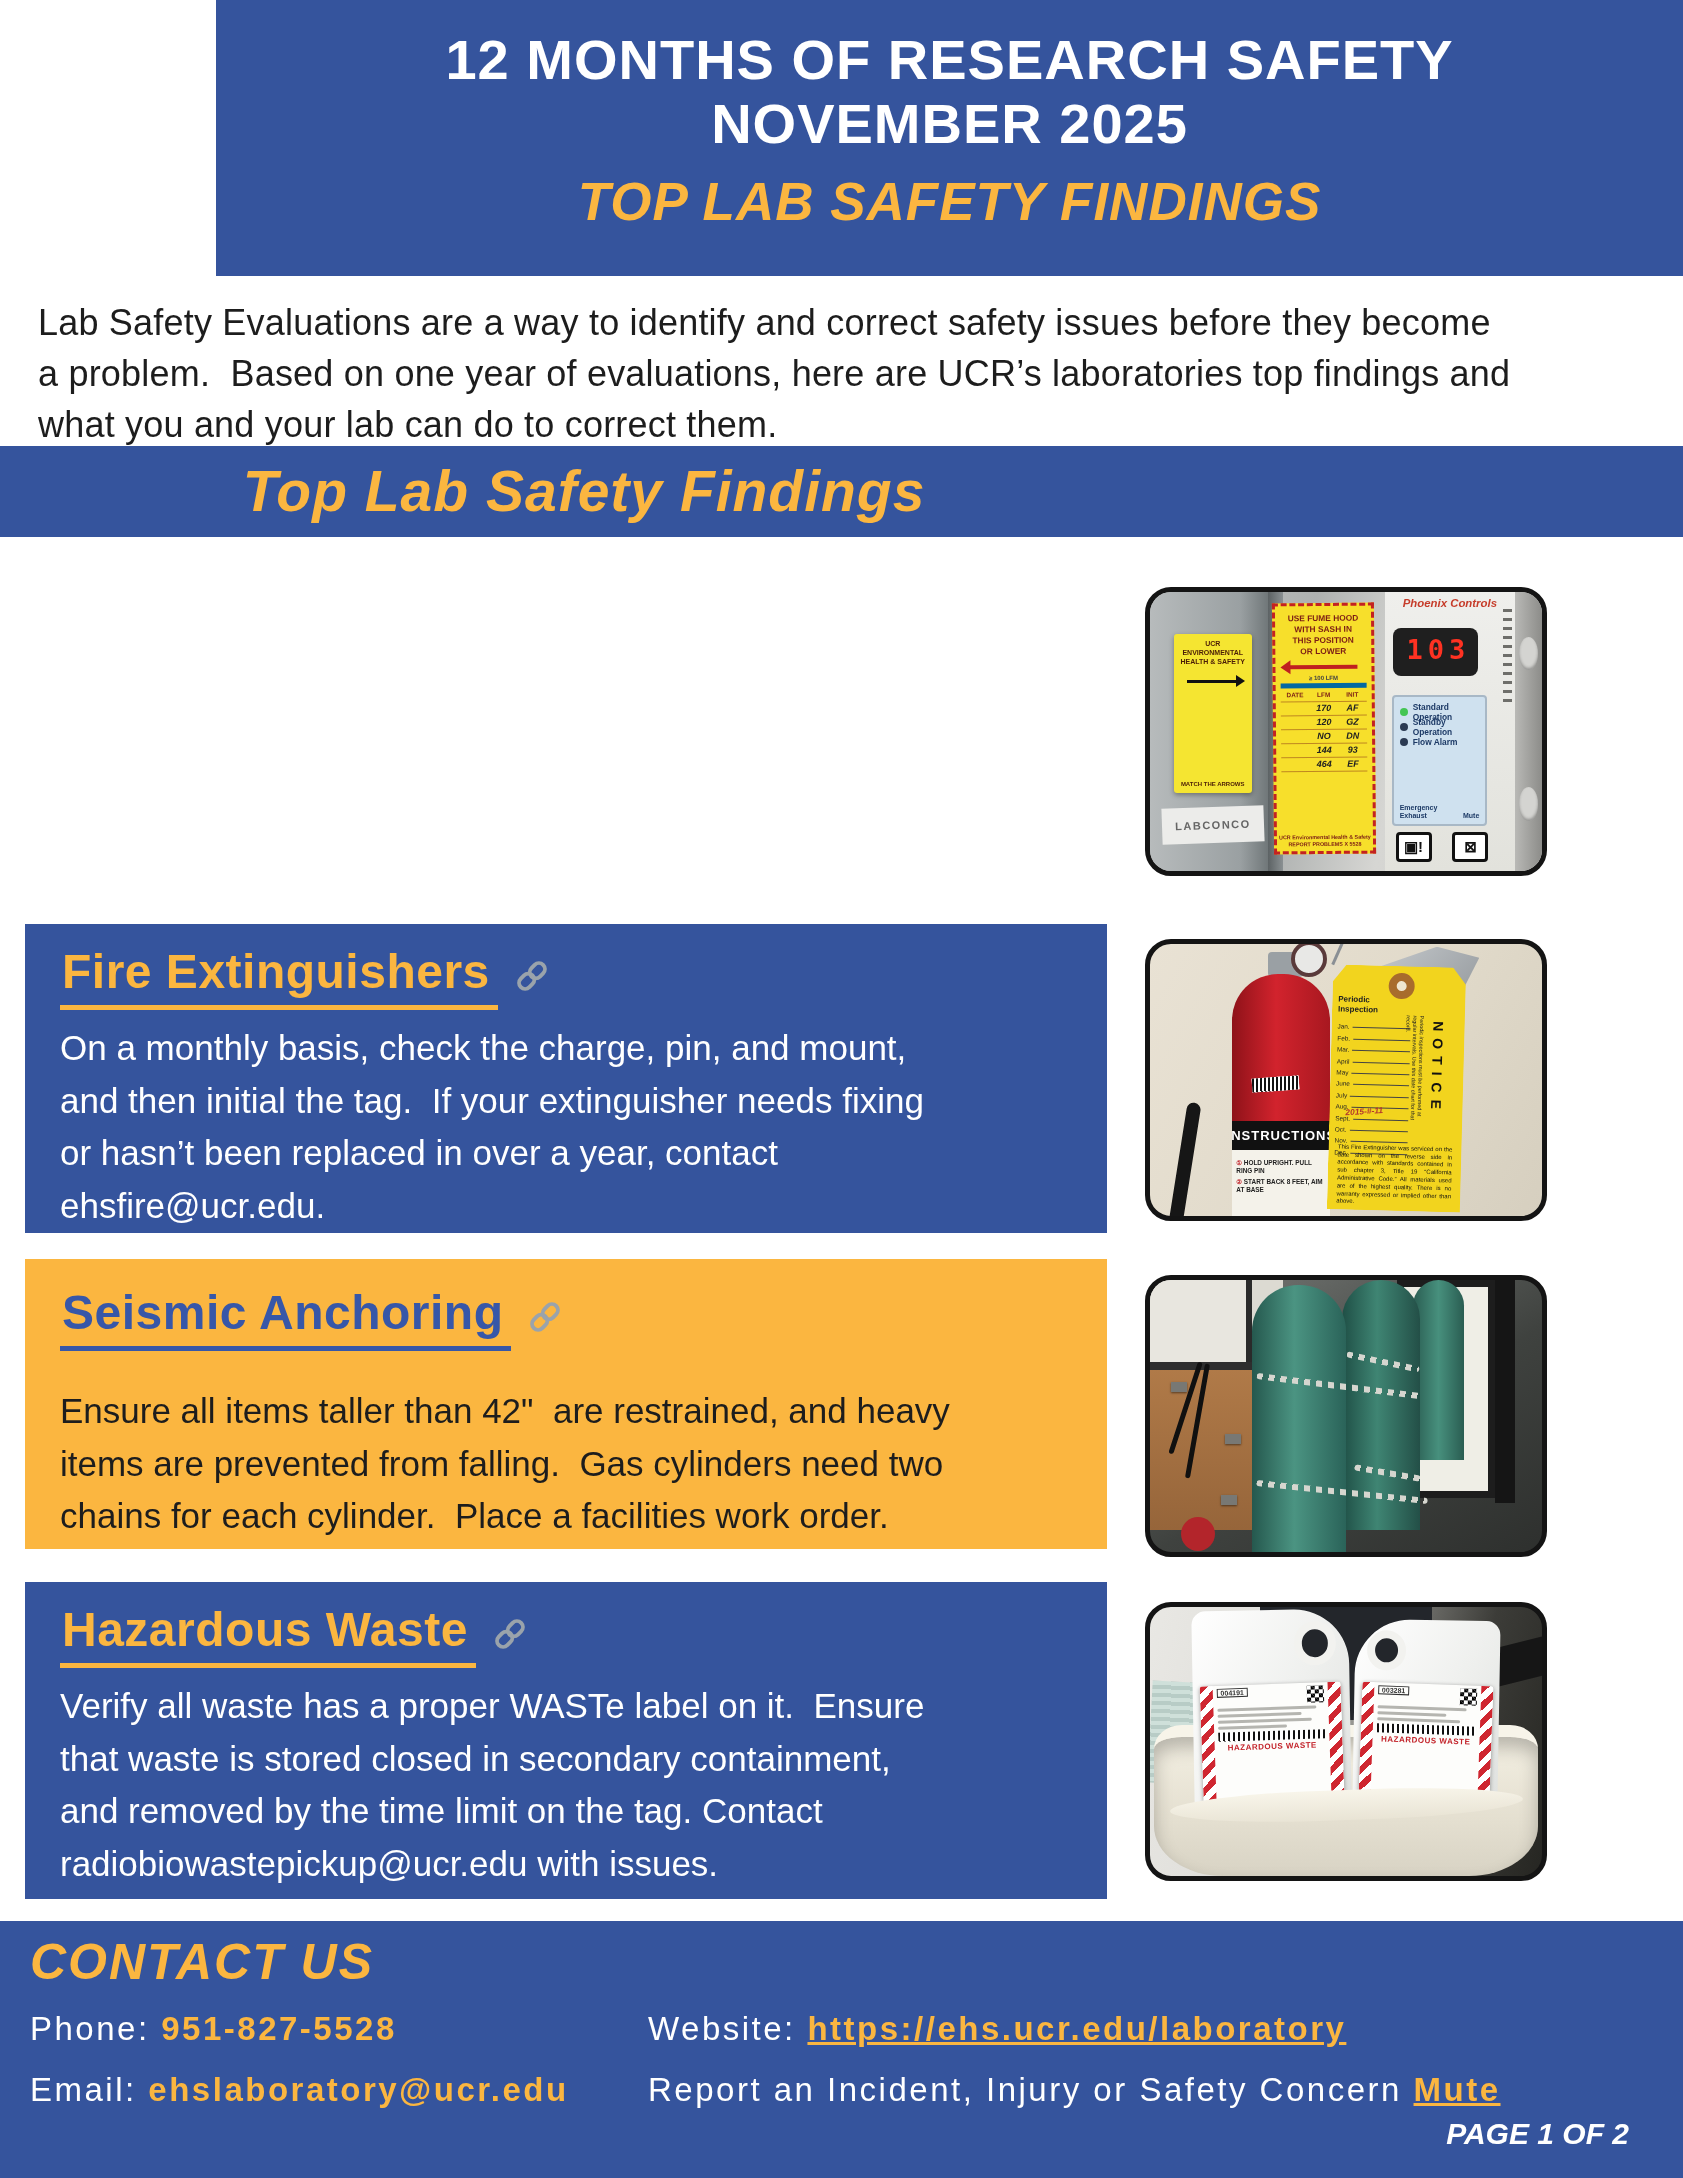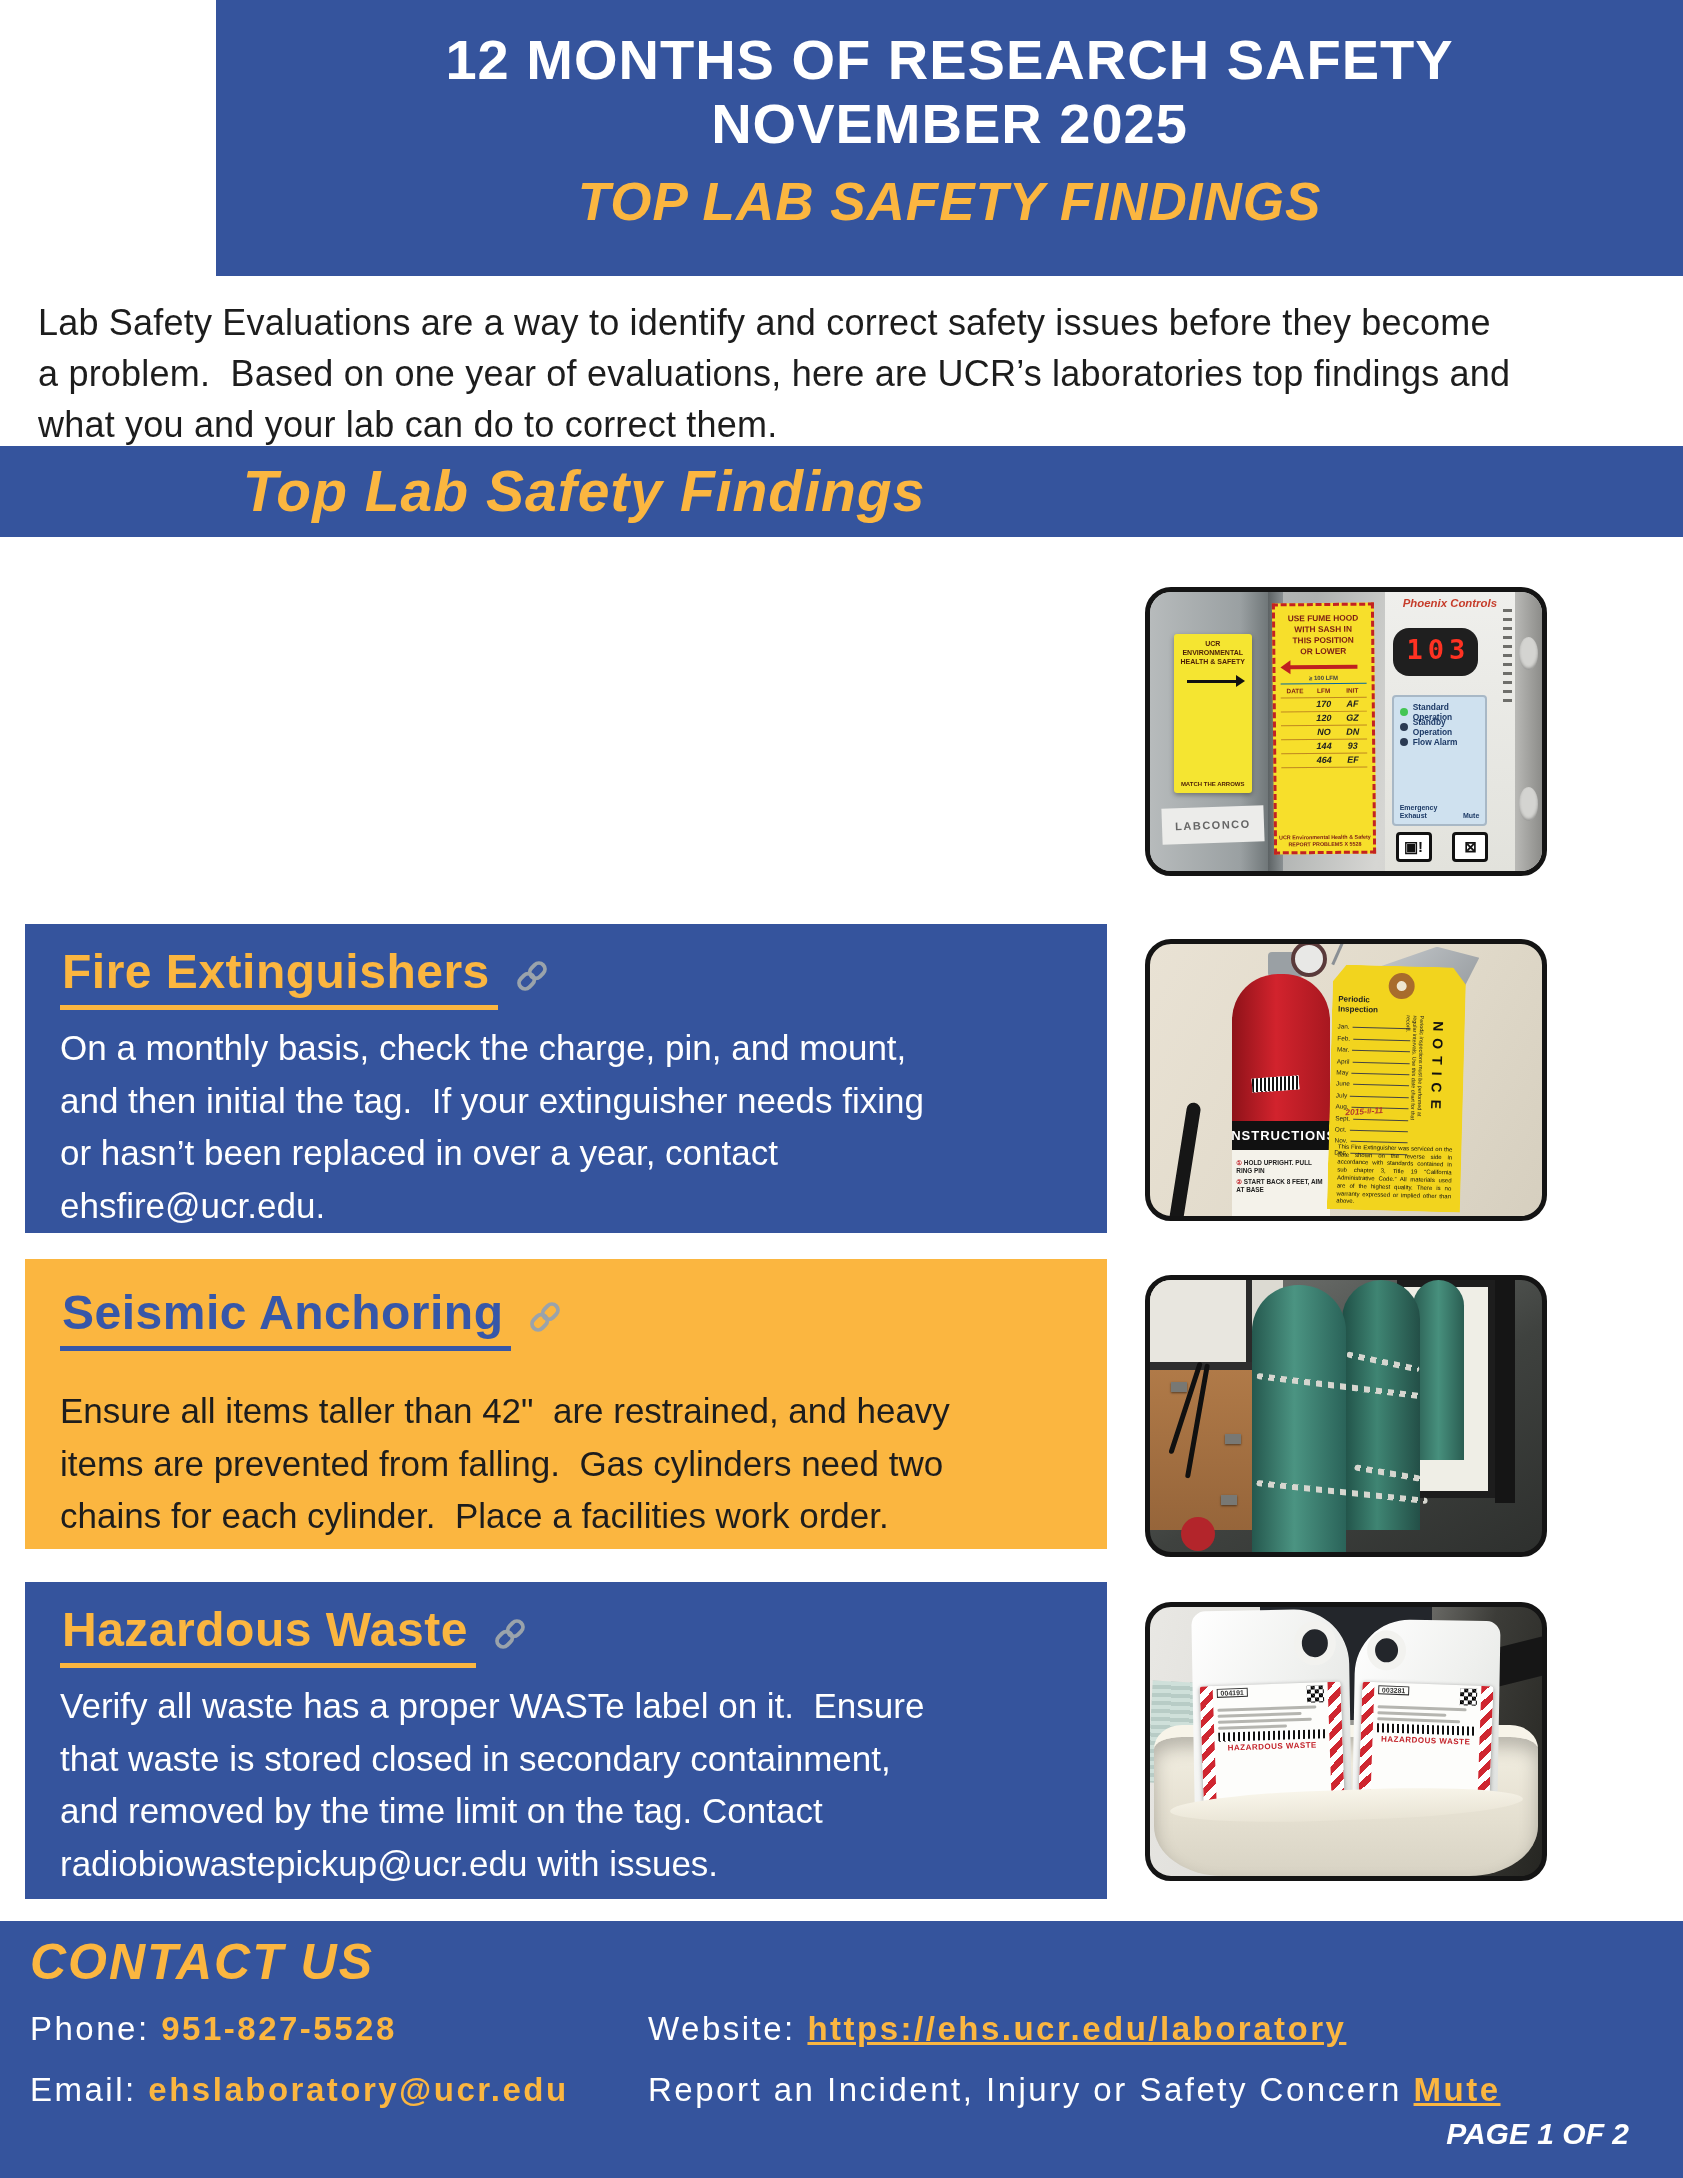--- a/index.html
+++ b/index.html
@@ -66,28 +66,28 @@
   .p1-st-foot{position:absolute;bottom:6px;left:0;width:100%;font-size:6px;}
   .p1-brand{left:3%;top:77%;width:26%;height:13%;background:#ececea;transform:rotate(-2deg);
             font-size:11px;font-weight:bold;color:#666;letter-spacing:1.5px;display:flex;align-items:center;justify-content:center;}
   .p1-tag{left:31.5%;top:4%;width:26%;height:90%;background:#f7df2b;border:3px dashed #c32222;transform:rotate(-0.5deg);
           box-sizing:border-box;text-align:center;color:#7c1d15;font-weight:bold;overflow:hidden;}
   .p1-tag-title{font-size:8.4px;line-height:1.3;margin-top:7px;white-space:pre-line;}
   .r-arr{margin:8px auto 0;width:72%;height:4px;background:#c02020;position:relative;}
   .r-arr-head{position:absolute;left:-8px;top:-5px;width:0;height:0;border-right:10px solid #c02020;
               border-top:7px solid transparent;border-bottom:7px solid transparent;}
   .p1-lfm{font-size:6px;color:#444;margin-top:6px;}
-  .p1-table{margin:2px 5px 0;border-top:1px solid #0369a1;font-size:6.4px;}
+  .p1-table{margin:2px 5px 0;border-top:5px solid #0369a1;font-size:6.4px;}
   .p1-tr{display:flex;border-bottom:1px solid rgba(124,29,21,.45);height:13px;align-items:center;}
   .p1-td{flex:1;overflow:hidden;}
   .hand{font-style:italic;color:#222;font-size:9px;font-weight:bold;}
   .p1-tag-foot{position:absolute;bottom:3px;left:0;width:100%;font-size:5.4px;line-height:1.3;white-space:pre-line;}
   .p1-mon{left:60%;top:0;width:33%;height:100%;background:linear-gradient(180deg,#efefec,#e2e2dc);}
   .p1-mon-brand{margin-top:5px;font-size:11.4px;font-weight:bold;font-style:italic;color:#c63c2a;text-align:center;}
-  .p1-led{position:absolute;left:6%;top:13%;width:66%;height:17%;background:#1f1f1f;border-radius:16px;
+  .p1-led{position:absolute;left:6%;top:13%;width:66%;height:17%;background:#1f1f1f;border-radius:8px;
           color:#ff3222;font-family:"DejaVu Sans Mono",monospace;font-size:27px;font-weight:bold;
           text-align:right;padding-right:8px;letter-spacing:5px;box-sizing:border-box;line-height:1.6;}
   .p1-vents{position:absolute;right:2%;top:6%;width:7%;height:34%;
             background:repeating-linear-gradient(180deg,#6e6e6a 0 3px,transparent 3px 9px);}
   .p1-scr{position:absolute;left:5%;top:37%;width:74%;height:47%;background:#cfe1ef;border:2px solid #a8b8c6;
           border-radius:4px;padding:7px 6px;font-size:8.4px;color:#1d3a66;font-weight:bold;box-sizing:border-box;text-align:left;}
   .scr-row{display:flex;align-items:center;gap:5px;height:15px;}
   .dot{width:8px;height:8px;border-radius:50%;flex:none;}
   .d-green{background:#43c553;} .d-dark{background:#2b3a52;}
   .scr-bottom{position:absolute;bottom:4px;left:6px;right:6px;display:flex;justify-content:space-between;

